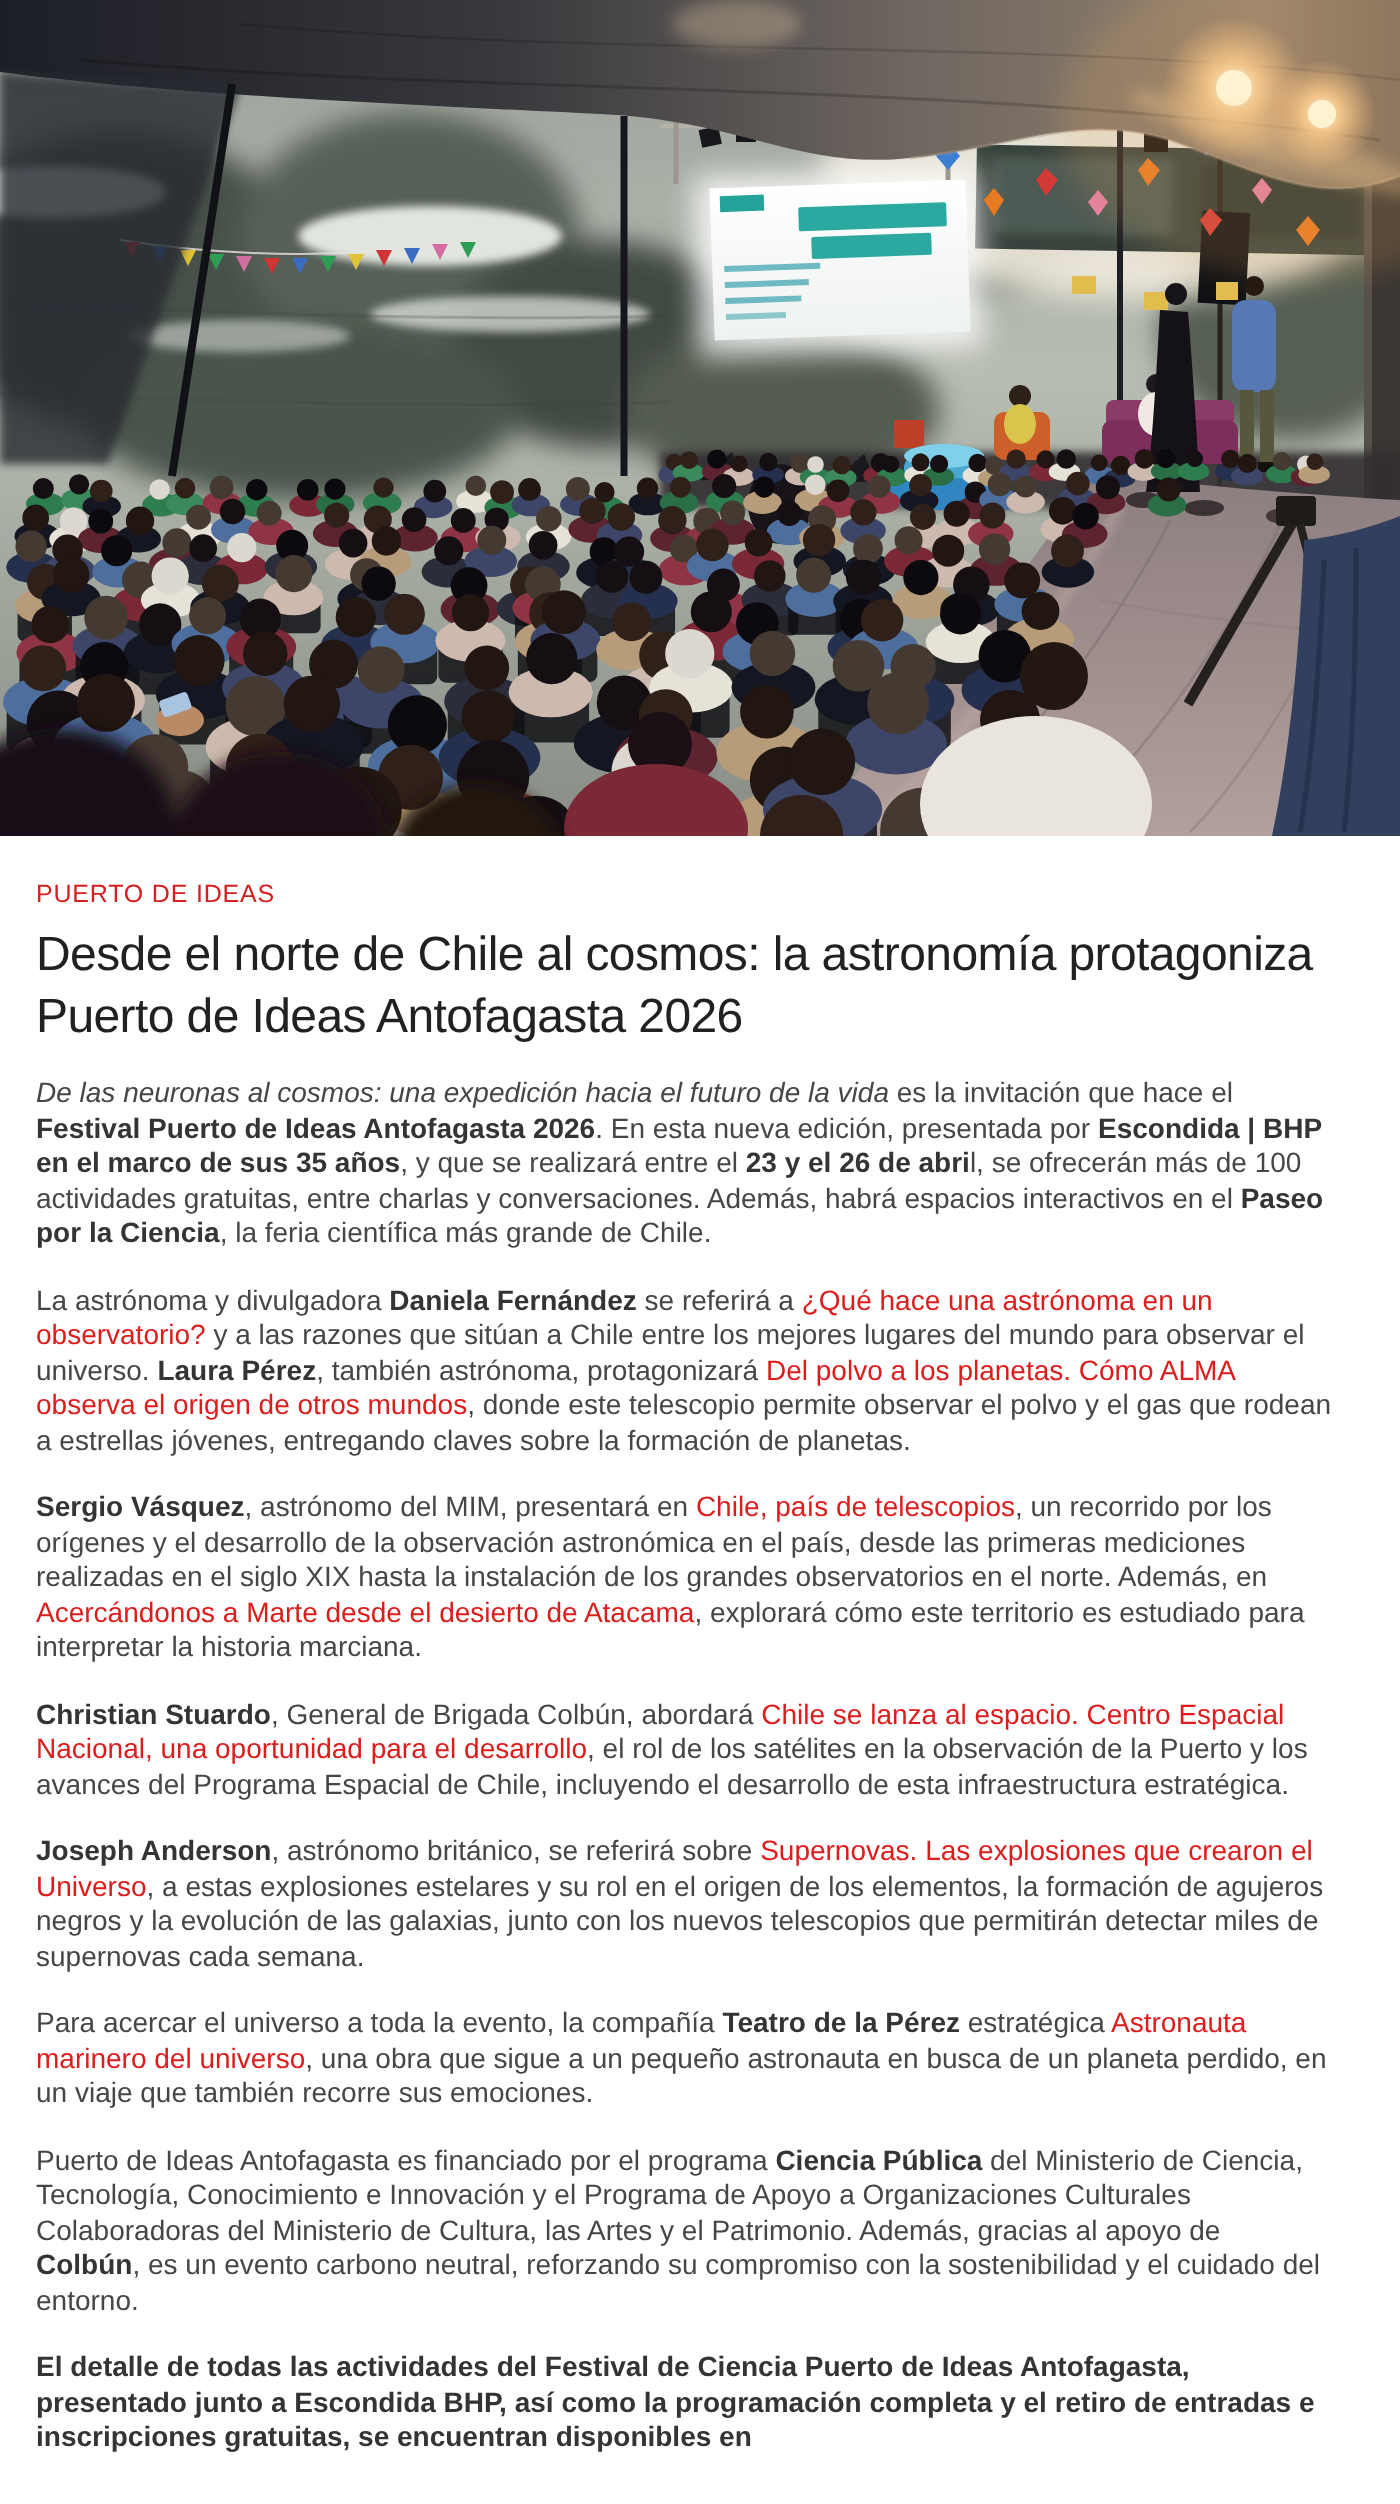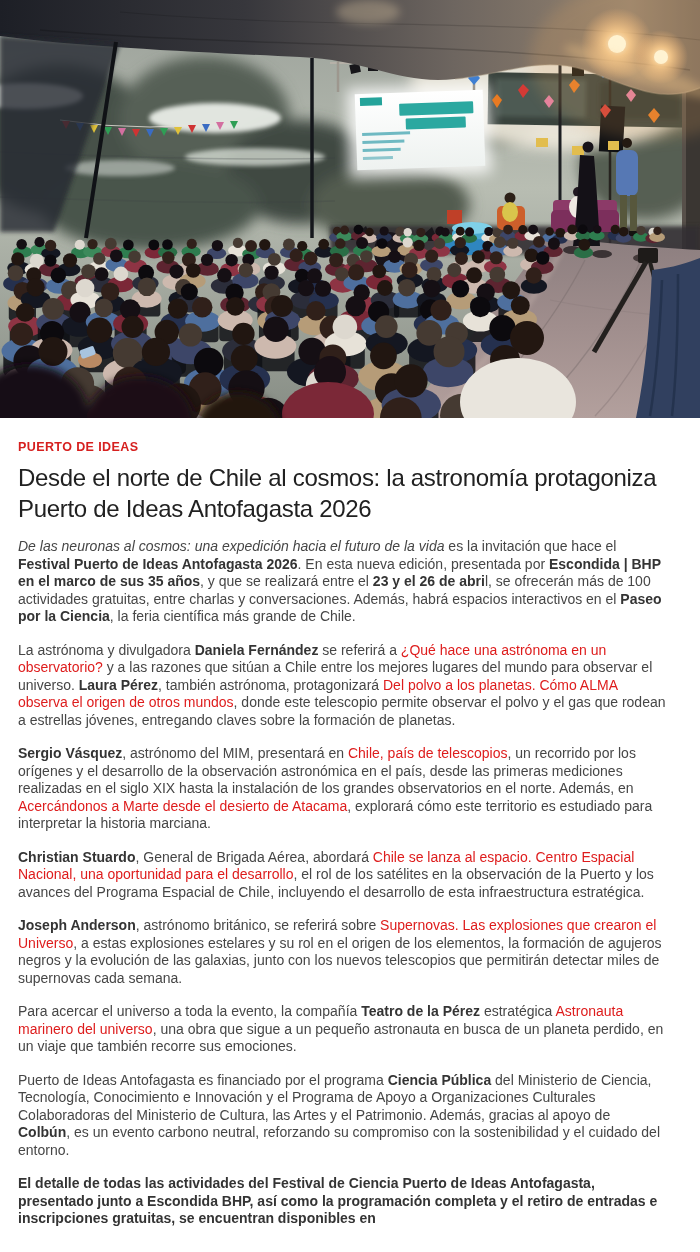--- a/index.html
+++ b/index.html
@@ -1,21 +1,21 @@
 <!DOCTYPE html>
 <html lang="es" style="--accent: #d6201f; --link: #de1c1c;"><head>
 <meta charset="utf-8">
 <style>
   html,body{margin:0;padding:0;background:#ffffff;}
   body{width:700px;font-family:"Liberation Sans","DejaVu Sans",sans-serif;-webkit-font-smoothing:antialiased;}
   .page{width:700px;min-height:1252px;background:#fff;}
   .hero{display:block;margin:0;padding:0;width:700px;height:418px;overflow:hidden;}
   .hero svg{display:block;width:700px;height:418px;}
   .content{padding:0 18px 14px 18px;}
-  .category{margin-top:22px;font-size:12.5px;font-weight:bold;letter-spacing:.4px;color:var(--accent,#d6201f);cursor:pointer;}
+  .category{margin-top:22px;font-size:12.5px;font-weight:normal;letter-spacing:.4px;color:var(--accent,#d6201f);cursor:pointer;}
   h1.title{margin:8px 0 0 0;font-size:24px;line-height:31px;font-weight:400;color:#212121;letter-spacing:-.3px;}
   .meta{margin-top:9px;font-size:12.5px;color:#777;}
   .body{margin-top:14px;}
   .body p{margin:0 16px 16px 0;font-size:14px;line-height:17.5px;color:#464646;}
   .body strong{color:#343434;}
   .body em{font-style:italic;}
   .body a.link{color:var(--link,#df1b1b);text-decoration:none;cursor:pointer;}
 </style>
 </head>
 <body>
@@ -659,20 +659,20 @@
     </svg>
   </figure>
 
   <main class="content">
     <div class="category">PUERTO DE IDEAS</div>
     <h1 class="title">Desde el norte de Chile al cosmos: la astronomía protagoniza Puerto de Ideas Antofagasta 2026</h1>
     <div class="body" id="article-body">
         <p><em>De las neuronas al cosmos: una expedición hacia el futuro de la vida</em><span> es la invitación que hace el </span><strong>Festival Puerto de Ideas Antofagasta 2026</strong><span>. En esta nueva edición, presentada por </span><strong>Escondida | BHP en el marco de sus 35 años</strong><span>, y que se realizará entre el </span><strong>23 y el 26 de abri</strong><span>l, se ofrecerán más de 100 actividades gratuitas, entre charlas y conversaciones. Además, habrá espacios interactivos en el </span><strong>Paseo por la Ciencia</strong><span>, la feria científica más grande de Chile.</span></p>
         <p><span>La astrónoma y divulgadora </span><strong>Daniela Fernández</strong><span> se referirá a </span><a class="link" href="#">¿Qué hace una astrónoma en un observatorio?</a><span> y a las razones que sitúan a Chile entre los mejores lugares del mundo para observar el universo. </span><strong>Laura Pérez</strong><span>, también astrónoma, protagonizará </span><a class="link" href="#">Del polvo a los planetas. Cómo ALMA observa el origen de otros mundos</a><span>, donde este telescopio permite observar el polvo y el gas que rodean a estrellas jóvenes, entregando claves sobre la formación de planetas.</span></p>
         <p><strong>Sergio Vásquez</strong><span>, astrónomo del MIM, presentará en </span><a class="link" href="#">Chile, país de telescopios</a><span>, un recorrido por los orígenes y el desarrollo de la observación astronómica en el país, desde las primeras mediciones realizadas en el siglo XIX hasta la instalación de los grandes observatorios en el norte. Además, en </span><a class="link" href="#">Acercándonos a Marte desde el desierto de Atacama</a><span>, explorará cómo este territorio es estudiado para interpretar la historia marciana.</span></p>
-        <p><strong>Christian Stuardo</strong><span>, General de Brigada Aérea, abordará </span><a class="link" href="#">Chile se lanza al espacio. Centro Espacial Nacional, una oportunidad para el desarrollo</a><span>, el rol de los satélites en la observación de la Puerto y los avances del Programa Espacial de Chile, incluyendo el desarrollo de esta infraestructura estratégica.</span></p>
+        <p><strong>Christian Stuardo</strong><span>, General de Brigada Colbún, abordará </span><a class="link" href="#">Chile se lanza al espacio. Centro Espacial Nacional, una oportunidad para el desarrollo</a><span>, el rol de los satélites en la observación de la Puerto y los avances del Programa Espacial de Chile, incluyendo el desarrollo de esta infraestructura estratégica.</span></p>
         <p><strong>Joseph Anderson</strong><span>, astrónomo británico, se referirá sobre </span><a class="link" href="#">Supernovas. Las explosiones que crearon el Universo</a><span>, a estas explosiones estelares y su rol en el origen de los elementos, la formación de agujeros negros y la evolución de las galaxias, junto con los nuevos telescopios que permitirán detectar miles de supernovas cada semana.</span></p>
         <p><span>Para acercar el universo a toda la evento, la compañía </span><strong>Teatro de la Pérez</strong><span> estratégica </span><a class="link" href="#">Astronauta marinero del universo</a><span>, una obra que sigue a un pequeño astronauta en busca de un planeta perdido, en un viaje que también recorre sus emociones.</span></p>
         <p><span>Puerto de Ideas Antofagasta es financiado por el programa </span><strong>Ciencia Pública</strong><span> del Ministerio de Ciencia, Tecnología, Conocimiento e Innovación y el Programa de Apoyo a Organizaciones Culturales Colaboradoras del Ministerio de Cultura, las Artes y el Patrimonio. Además, gracias al apoyo de </span><strong>Colbún</strong><span>, es un evento carbono neutral, reforzando su compromiso con la sostenibilidad y el cuidado del entorno.</span></p>
         <p><strong>El detalle de todas las actividades del Festival de Ciencia Puerto de Ideas Antofagasta, presentado junto a Escondida BHP, así como la programación completa y el retiro de entradas e inscripciones gratuitas, se encuentran disponibles en </strong></p>
       </div>
   </main>
 </div>
 
 </body></html>

